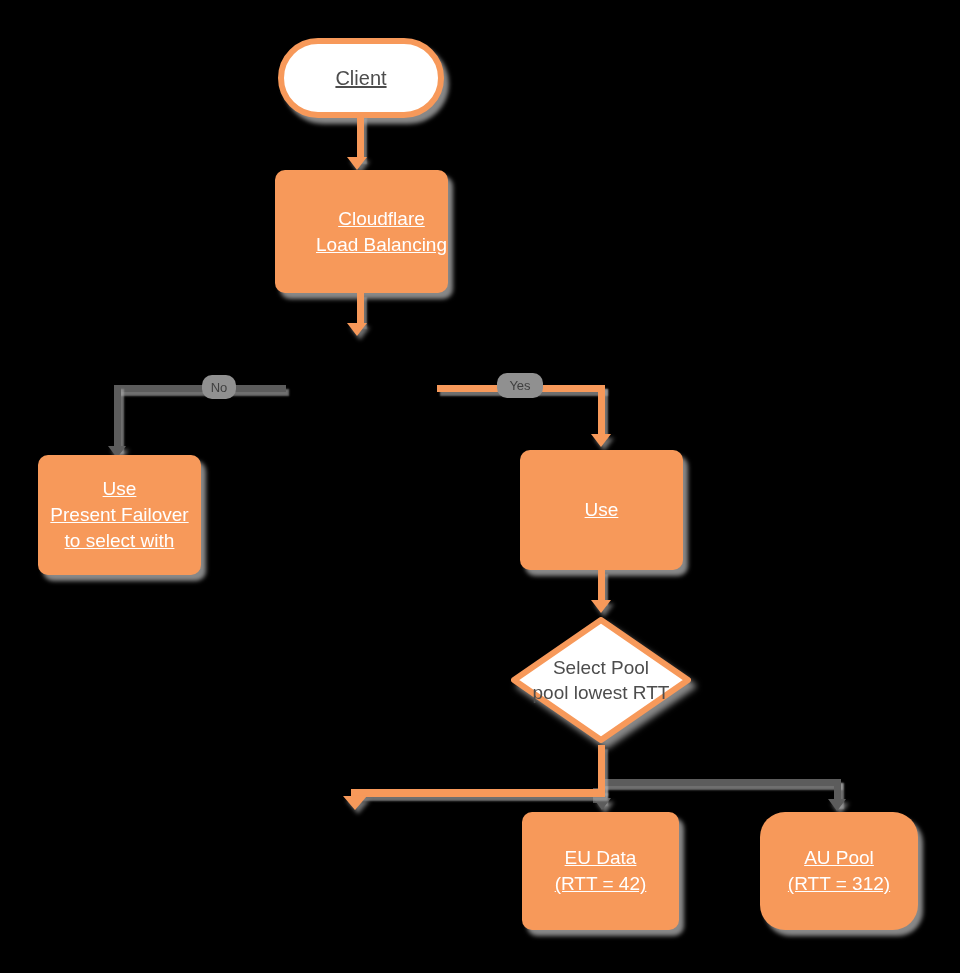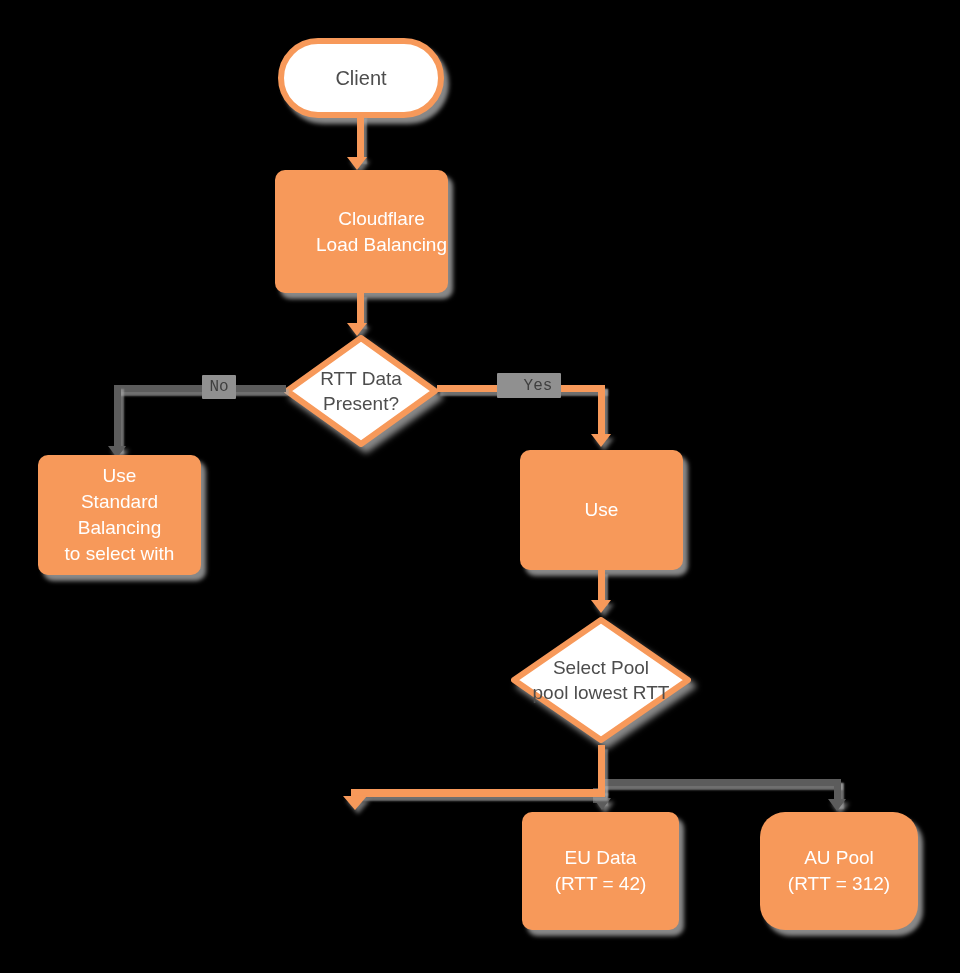--- a/index.html
+++ b/index.html
@@ -3,21 +3,21 @@
 <meta charset="utf-8">
 <style>
   html,body{margin:0;padding:0;background:#000;}
   #canvas{
     position:relative;width:960px;height:973px;background:#000;overflow:hidden;
     font-family:"Liberation Sans",sans-serif;
   }
   
   .node{
     position:absolute;display:flex;flex-direction:column;align-items:center;justify-content:center;
-    text-align:center;box-sizing:border-box;
+    text-align:center;box-sizing:border-box;text-decoration:underline;
   }
   .proc{
     background:#F7995A;border-radius:10px;color:#FFFFFF;font-size:19px;line-height:26px;
     box-shadow:5px 6px 4px rgba(170,170,170,0.8);
   }
   .terminator{
     background:#FFFFFF;border:6px solid #F7995A;border-radius:42px;color:#4D4D4D;font-size:20px;
     box-shadow:5px 6px 4px rgba(170,170,170,0.8);
   }
   .diamond-wrap{position:absolute;}
@@ -29,21 +29,21 @@
   
   .line{position:absolute;box-shadow:3px 4px 2px rgba(170,170,170,0.65);}
   .line.o{background:#F7995A;}
   .line.g{background:#5C5C5C;}
   .arr{position:absolute;width:0;height:0;filter:drop-shadow(3px 4px 2px rgba(170,170,170,0.65));}
   .arr.o-down{border-left:10px solid transparent;border-right:10px solid transparent;border-top:13px solid #F7995A;}
   .arr.o-down-big{border-left:12px solid transparent;border-right:12px solid transparent;border-top:14px solid #F7995A;}
   .arr.g-down{border-left:9px solid transparent;border-right:9px solid transparent;border-top:12px solid #5C5C5C;}
   .edge-label{
     position:absolute;display:flex;align-items:center;justify-content:center;
-    background:#909090;color:#3F3F3F;font-size:16px;border-radius:1px;font-family:Liberation Mono, monospace;
+    background:#909090;color:#3F3F3F;font-size:13px;border-radius:10px;
   }
   .stub{position:absolute;background:#4E4E4E;}
   .bold{font-weight:bold;}
 </style>
 </head>
 <body>
 
 <div id="canvas">
 
   <div class="node terminator" style="left:278px;top:38px;width:166px;height:80px;">
@@ -54,47 +54,38 @@
   <div class="arr o-down" style="left:347px;top:157px;"></div>
 
   <div class="node proc" style="left:275px;top:170px;width:173px;height:123px;padding-left:40px;">
     <span>Cloudflare</span>
     <span>Load Balancing</span>
   </div>
 
   <div class="line o" style="left:357px;top:293px;width:7px;height:32px;"></div>
   <div class="arr o-down" style="left:347px;top:323px;"></div>
 
-  <div class="diamond-wrap" style="left:282px;top:333px;width:158px;height:116px;">
-    <svg width="158" height="116" viewBox="0 0 158 116">
-      <polygon points="79,5 153,58 79,111 5,58" fill="#FFFFFF" stroke="#F7995A" stroke-width="6" stroke-linejoin="round"></polygon>
-    </svg>
-    <div class="diamond-text">
-      <span>RTT Data</span>
-      <span>Present?</span>
-    </div>
-  </div>
 
   <div class="line g" style="left:117px;top:385px;width:169px;height:7px;"></div>
   <div class="line g" style="left:114px;top:385px;width:7px;height:65px;"></div>
   <div class="arr g-down" style="left:108px;top:446px;"></div>
   <div class="edge-label" style="left:202px;top:375px;width:34px;height:24px;">
     <span>No</span>
   </div>
 
   <div class="line o" style="left:437px;top:385px;width:168px;height:7px;"></div>
   <div class="line o" style="left:598px;top:385px;width:7px;height:50px;"></div>
   <div class="arr o-down" style="left:591px;top:434px;"></div>
-  <div class="edge-label" style="left:497px;top:373px;width:46px;height:25px;padding-left:18px;">
+  <div class="edge-label" style="left:497px;top:373px;width:46px;height:25px;">
     <span>Yes</span>
   </div>
 
   <div class="node proc" style="left:38px;top:455px;width:163px;height:120px;">
     <span>Use</span>
-    <span>Standard Balancing</span>
+    <span>Present Failover</span>
     <span>to select with</span>
   </div>
 
   <div class="node proc" style="left:520px;top:450px;width:163px;height:120px;">
     <span>Use</span>
   </div>
 
   <div class="line o" style="left:598px;top:570px;width:7px;height:32px;"></div>
   <div class="arr o-down" style="left:591px;top:600px;"></div>
 

